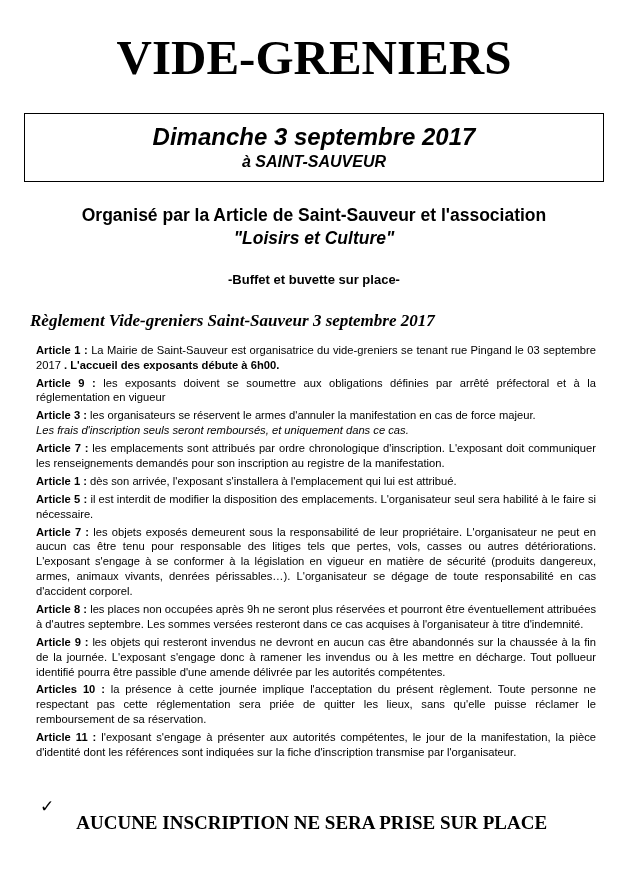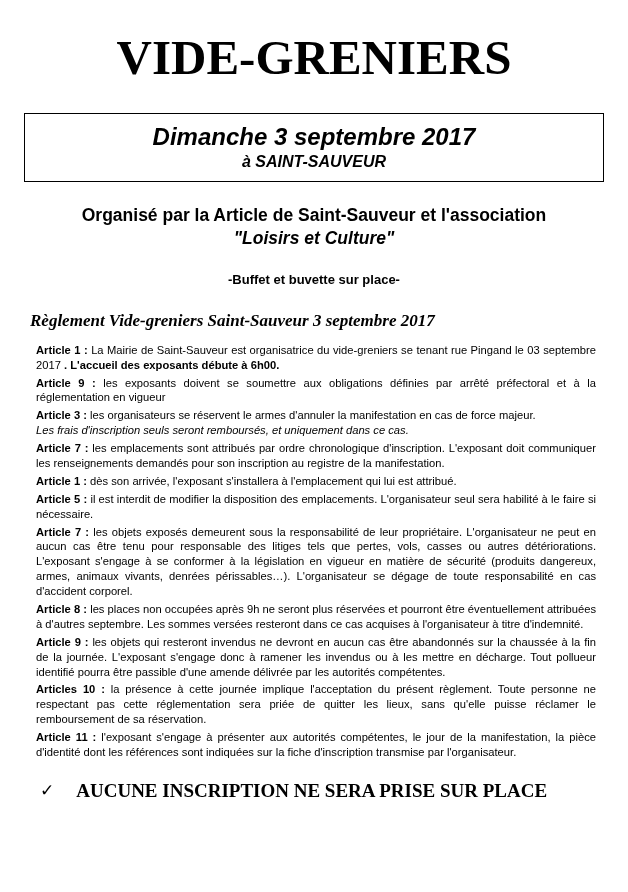--- a/index.html
+++ b/index.html
@@ -92,20 +92,21 @@
     gap: 22px;
   }
   .check {
     font-size: 17px;
     font-weight: normal;
   }
   .footer-text {
     font-family: "Liberation Serif", serif;
     font-weight: bold;
     font-size: 19px;
+    margin-top: 32px;
   }
 </style>
 </head>
 <body>
 
 <div class="page">
 
   <h1 class="main-title">VIDE-GRENIERS</h1>
 
   <div class="date-box">

